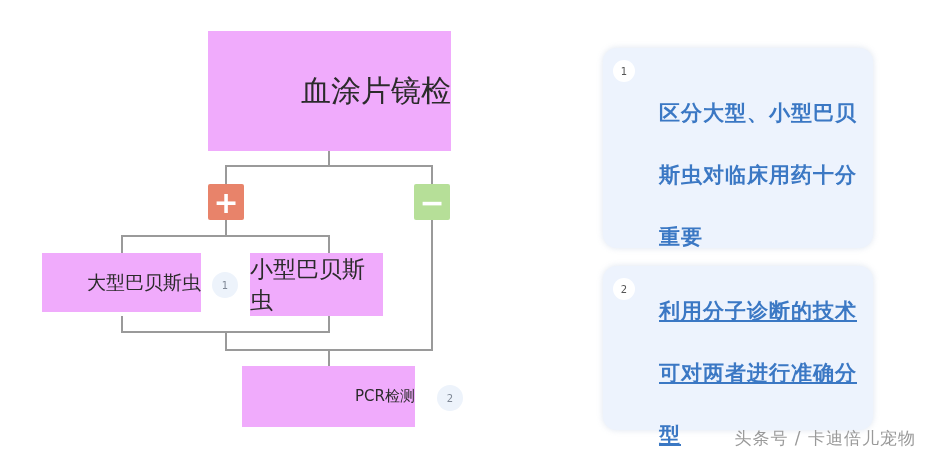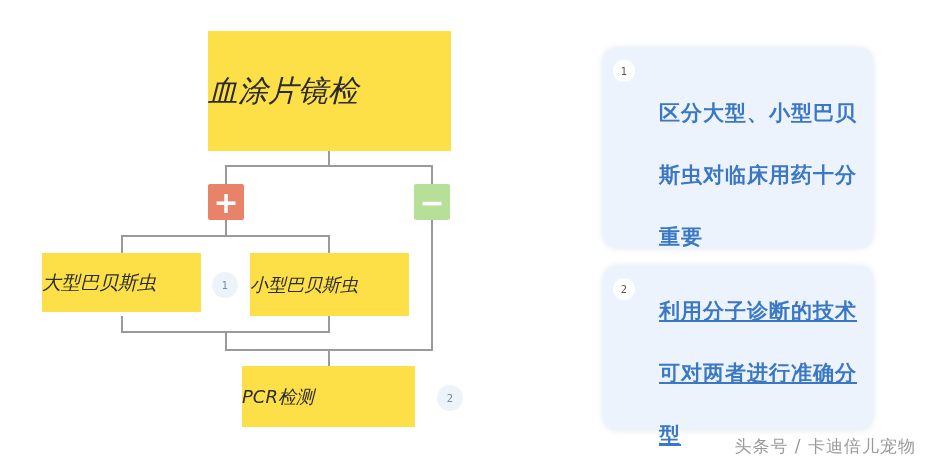--- a/index.html
+++ b/index.html
@@ -2,24 +2,23 @@
 <html><head>
   <meta charset="utf-8">
   <style>
     html, body { margin: 0; padding: 0; }
     body {
       width: 930px; height: 464px; position: relative; overflow: hidden;
       background: #ffffff;
       font-family: "DejaVu Sans", "Liberation Sans", sans-serif;
     }
     .node {
-      position: absolute; background: #fde047; color: #2b2b2b;
-      display: flex; align-items: center; justify-content: flex-start;
+      position: absolute; background: #f0abfc; color: #2b2b2b;
+      display: flex; align-items: center; justify-content: flex-end;
       box-sizing: border-box;
-      font-style: italic;
     }
     .line { position: absolute; background: #9a9a9a; }
     .hline { height: 2px; }
     .vline { width: 2px; }
     .badge {
       position: absolute; width: 36px; height: 36px;
       display: flex; align-items: center; justify-content: center;
       color: #fff; font-size: 30px; font-weight: bold; border-radius: 2px;
     }
     .marker {
@@ -37,21 +36,21 @@
       border-radius: 50%; background: #ffffff; color: #555; font-size: 10px;
       display: flex; align-items: center; justify-content: center;
     }
     .note-text {
       position: absolute; left: 40px; top: 34px; width: 200px;
       color: #3b78c4; font-size: 21px; line-height: 62px; font-weight: bold;
       letter-spacing: 1px;
       margin-left: 16px;
     }
     .watermark {
-      position: absolute; right: 14px; bottom: 6px; color: #9a9a9a;
+      position: absolute; right: 14px; bottom: 14px; color: #9a9a9a;
       font-size: 17px; letter-spacing: 1px;
     }
   </style>
 </head>
 <body>
 
 <div class="node" style="left:208px; top:31px; width:243px; height:120px; font-size:30px;">
   <span>血涂片镜检</span>
 </div>
 
@@ -76,32 +75,32 @@
 <div class="line vline" style="left:431px; top:220px; height:131px;"></div>
 
 <div class="node" style="left:42px; top:253px; width:159px; height:59px; font-size:19px;">
   <span>大型巴贝斯虫</span>
 </div>
 
 <div class="marker" style="left:212px; top:272px;">
   <span>1</span>
 </div>
 
-<div class="node" style="left:250px; top:253px; width:159px; height:63px; font-size:18px;">
+<div class="node" style="left:250px; top:253px; width:133px; height:63px; font-size:23px;">
   <span>小型巴贝斯虫</span>
 </div>
 
 <div class="line vline" style="left:121px; top:316px; height:16px;"></div>
 <div class="line vline" style="left:328px; top:316px; height:16px;"></div>
 <div class="line hline" style="left:121px; top:331px; width:209px;"></div>
 <div class="line vline" style="left:225px; top:331px; height:20px;"></div>
 <div class="line hline" style="left:225px; top:349px; width:208px;"></div>
 <div class="line vline" style="left:328px; top:349px; height:18px;"></div>
 
-<div class="node" style="left:242px; top:366px; width:173px; height:61px; font-size:18px;">
+<div class="node" style="left:242px; top:366px; width:173px; height:61px; font-size:15px;">
   <span>PCR检测</span>
 </div>
 
 <div class="marker" style="left:437px; top:385px;">
   <span>2</span>
 </div>
 
 <div class="note" style="left:603px; top:48px; width:270px; height:200px;">
   <div class="note-marker">
     <span>1</span>

